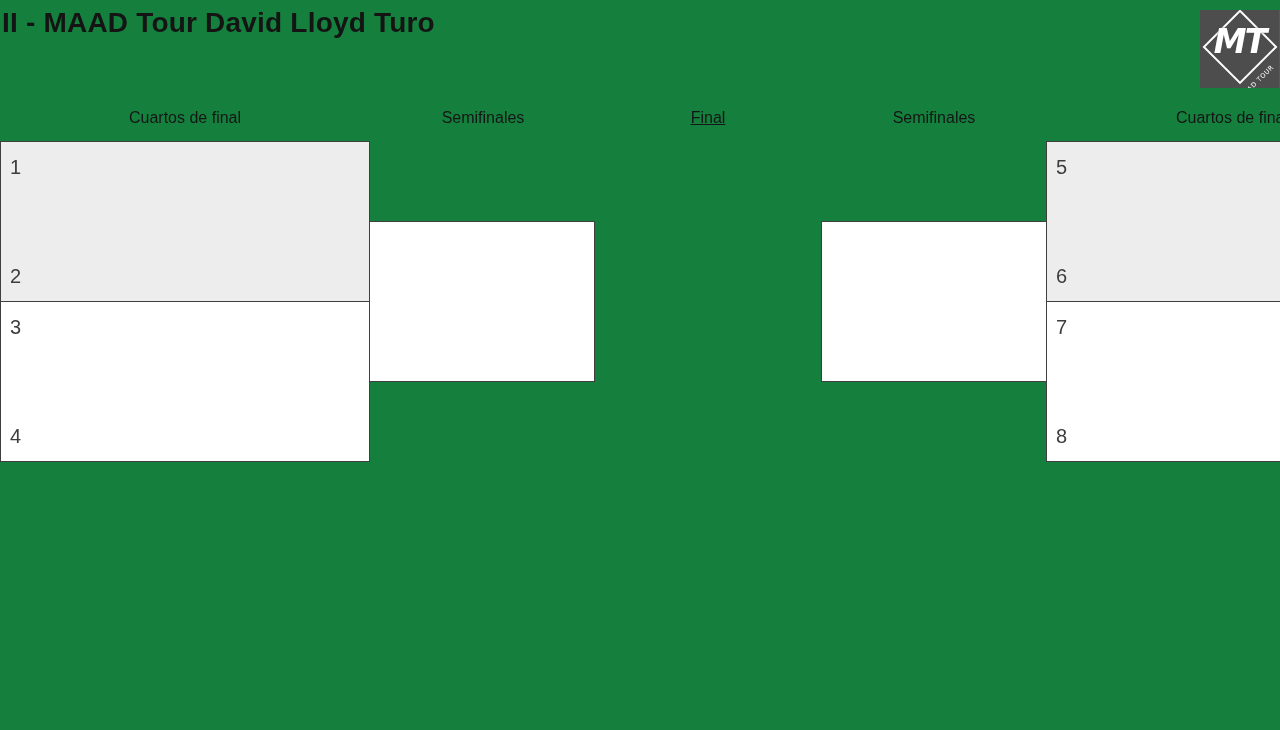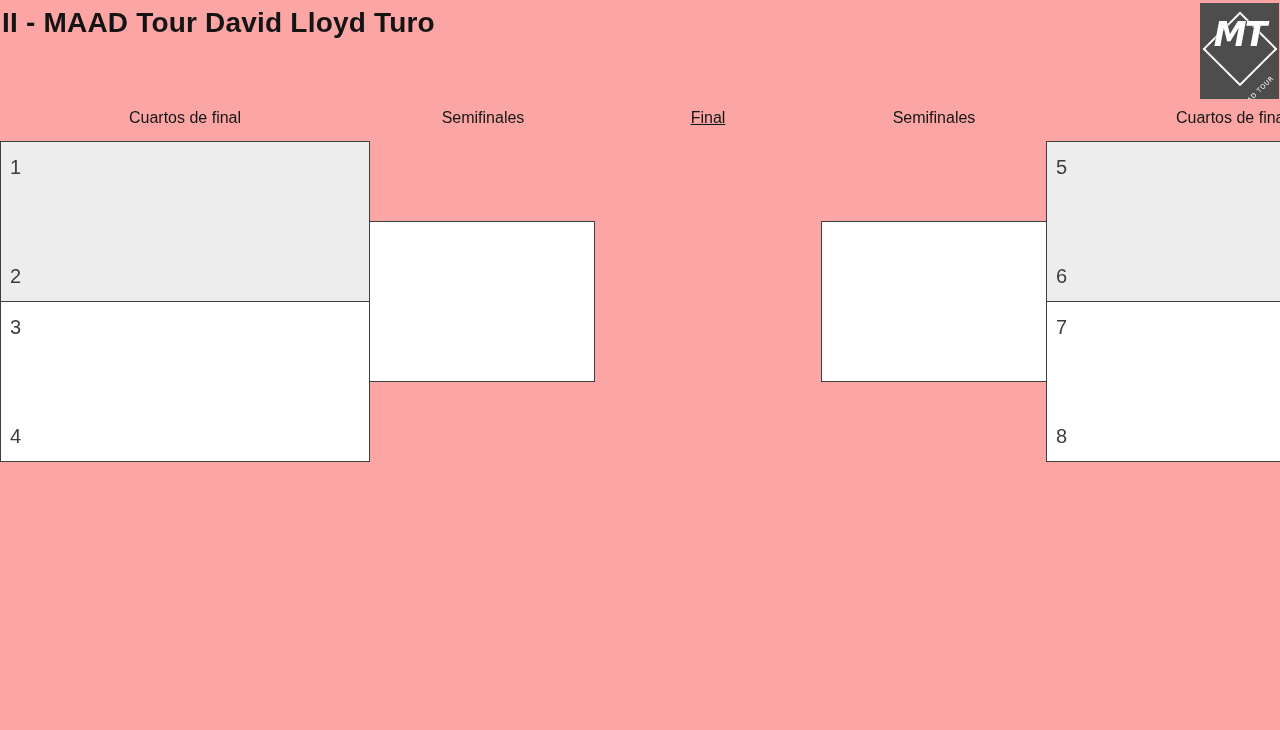--- a/index.html
+++ b/index.html
@@ -1,27 +1,27 @@
 <!DOCTYPE html>
 <html><head>
 <meta charset="utf-8">
 <style>
   html,body{margin:0;padding:0;background:#ffffff;}
   .page{
     position:relative;width:1280px;height:730px;overflow:hidden;
-    background:#fca5a5;font-family:"Liberation Sans",sans-serif;
+    background:#15803d;font-family:"Liberation Sans",sans-serif;
   }
   
   .title-block{position:absolute;left:2px;top:6px;}
   .title-line{
     font-size:28px;font-weight:600;color:#141414;line-height:34px;
     letter-spacing:0.2px;white-space:nowrap;
   }
   .logo{
-    position:absolute;left:1200px;top:3px;width:79px;height:96px;
+    position:absolute;left:1200px;top:10px;width:79px;height:78px;
     background:#4d4d4d;overflow:hidden;
   }
   .logo-diamond{
     position:absolute;left:50%;top:50%;width:49px;height:49px;
     border:2px solid #ffffff;transform:translate(-50%,-54%) rotate(45deg);
   }
   .logo-mt{
     position:absolute;left:0;right:0;top:15px;text-align:center;
     color:#ffffff;font-size:33px;font-weight:800;font-style:italic;
     letter-spacing:-2px;line-height:1;font-family:"DejaVu Sans",sans-serif;

